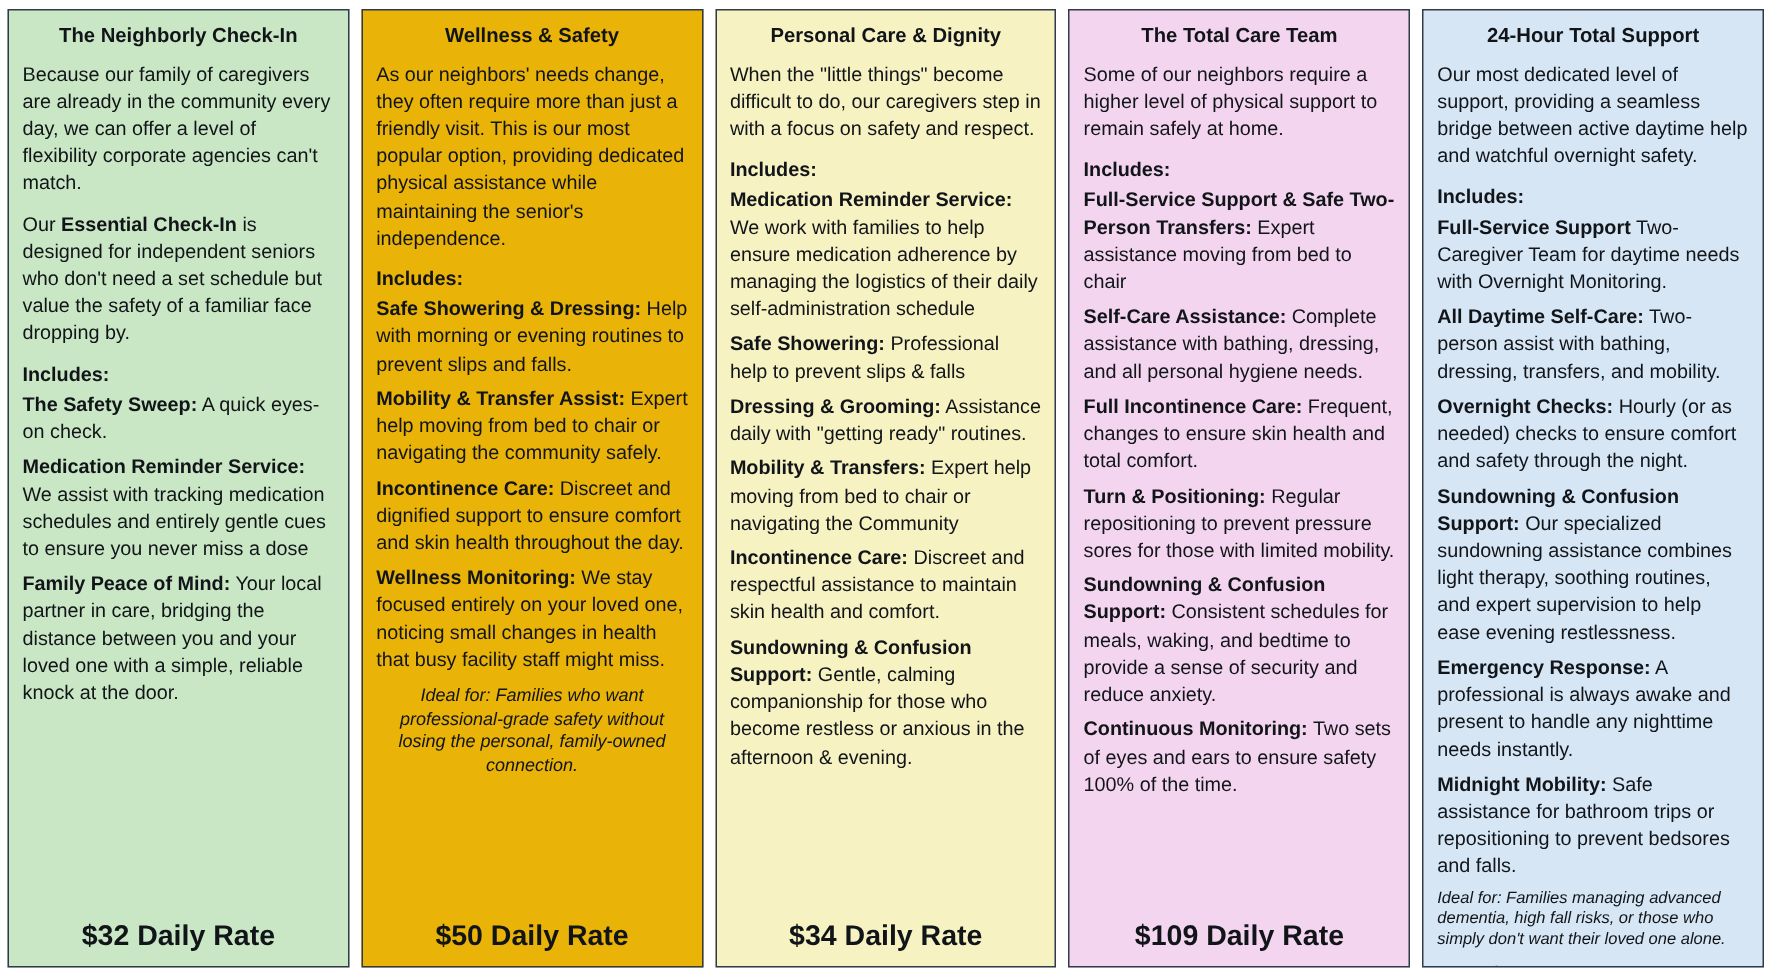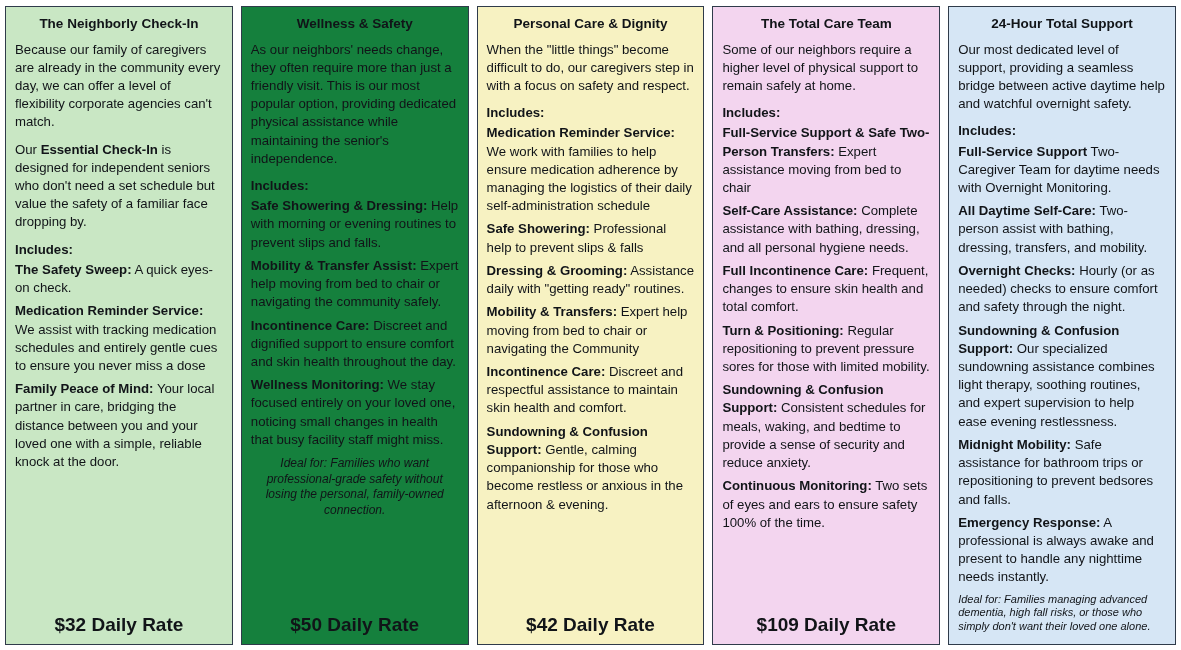--- a/index.html
+++ b/index.html
@@ -71,21 +71,21 @@
   }
   .rate {
     text-align: center;
     font-weight: bold;
     font-size: 19px;
     margin-top: auto;
     padding-top: 8px;
     color: #111418;
   }
   .card.green  { background: #c9e7c4; }
-  .card.gray   { background: #15803d; }
+  .card.gray   { background: #eab308; }
   .card.yellow { background: #f7f2c2; }
   .card.pink   { background: #f3d5ef; }
   .card.blue   { background: #d6e6f5; }
 </style>
 </head>
 <body>
 
 <div class="board">
 
   <div class="card green">
@@ -120,21 +120,21 @@
     <div class="card-body">
       <p class="para"><span>When the "little things" become difficult to do, our caregivers step in with a focus on safety and respect.</span></p>
       <p class="tight lead">Includes:</p>
       <p class="item"><span class="lead">Medication Reminder Service:</span> <span>We work with families to help ensure medication adherence by managing the logistics of their daily self-administration schedule</span></p>
       <p class="item"><span class="lead">Safe Showering:</span> <span>Professional help to prevent slips &amp; falls</span></p>
       <p class="item"><span class="lead">Dressing &amp; Grooming:</span> <span>Assistance daily with "getting ready" routines.</span></p>
       <p class="item"><span class="lead">Mobility &amp; Transfers:</span> <span>Expert help moving from bed to chair or navigating the Community</span></p>
       <p class="item"><span class="lead">Incontinence Care:</span> <span>Discreet and respectful assistance to maintain skin health and comfort.</span></p>
       <p class="item"><span class="lead">Sundowning &amp; Confusion Support:</span> <span>Gentle, calming companionship for those who become restless or anxious in the afternoon &amp; evening.</span></p>
     </div>
-    <div class="rate">$42 Daily Rate</div>
+    <div class="rate">$34 Daily Rate</div>
   </div>
 
   <div class="card pink">
     <div class="card-title">The Total Care Team</div>
     <div class="card-body">
       <p class="para"><span>Some of our neighbors require a higher level of physical support to remain safely at home.</span></p>
       <p class="tight lead">Includes:</p>
       <p class="item"><span class="lead">Full-Service Support  &amp; Safe Two-Person Transfers:</span> <span>Expert assistance moving from bed to chair</span></p>
       <p class="item"><span class="lead">Self-Care Assistance:</span> <span>Complete assistance with bathing, dressing, and all personal hygiene needs.</span></p>
       <p class="item"><span class="lead">Full Incontinence Care:</span> <span>Frequent, changes to ensure skin health and total comfort.</span></p>
@@ -147,20 +147,20 @@
 
   <div class="card blue">
     <div class="card-title">24-Hour Total Support</div>
     <div class="card-body">
       <p class="para"><span>Our most dedicated level of support, providing a seamless bridge between active daytime help and watchful overnight safety.</span></p>
       <p class="tight lead">Includes:</p>
       <p class="item"><span class="lead">Full-Service Support</span> <span>Two-Caregiver Team for daytime needs with Overnight Monitoring.</span></p>
       <p class="item"><span class="lead">All Daytime Self-Care:</span> <span>Two-person assist with bathing, dressing, transfers, and mobility.</span></p>
       <p class="item"><span class="lead">Overnight Checks:</span> <span>Hourly (or as needed) checks to ensure comfort and safety through the night.</span></p>
       <p class="item"><span class="lead">Sundowning &amp; Confusion Support:</span> <span>Our specialized sundowning assistance combines light therapy, soothing routines, and expert supervision to help ease evening restlessness.</span></p>
+      <p class="item"><span class="lead">Emergency Response:</span> <span>A professional is always awake and present to handle any nighttime needs instantly.</span></p>
       <p class="item"><span class="lead">Midnight Mobility:</span> <span>Safe assistance for bathroom trips or repositioning to prevent bedsores and falls.</span></p>
-      <p class="item"><span class="lead">Emergency Response:</span> <span>A professional is always awake and present to handle any nighttime needs instantly.</span></p>
       <p class="ideal-left">Ideal for: Families managing advanced dementia, high fall risks, or those who simply don't want their loved one alone.</p>
     </div>
     <div class="rate">$215 Daily Rate</div>
   </div>
 
 </div>
 
 </body></html>

